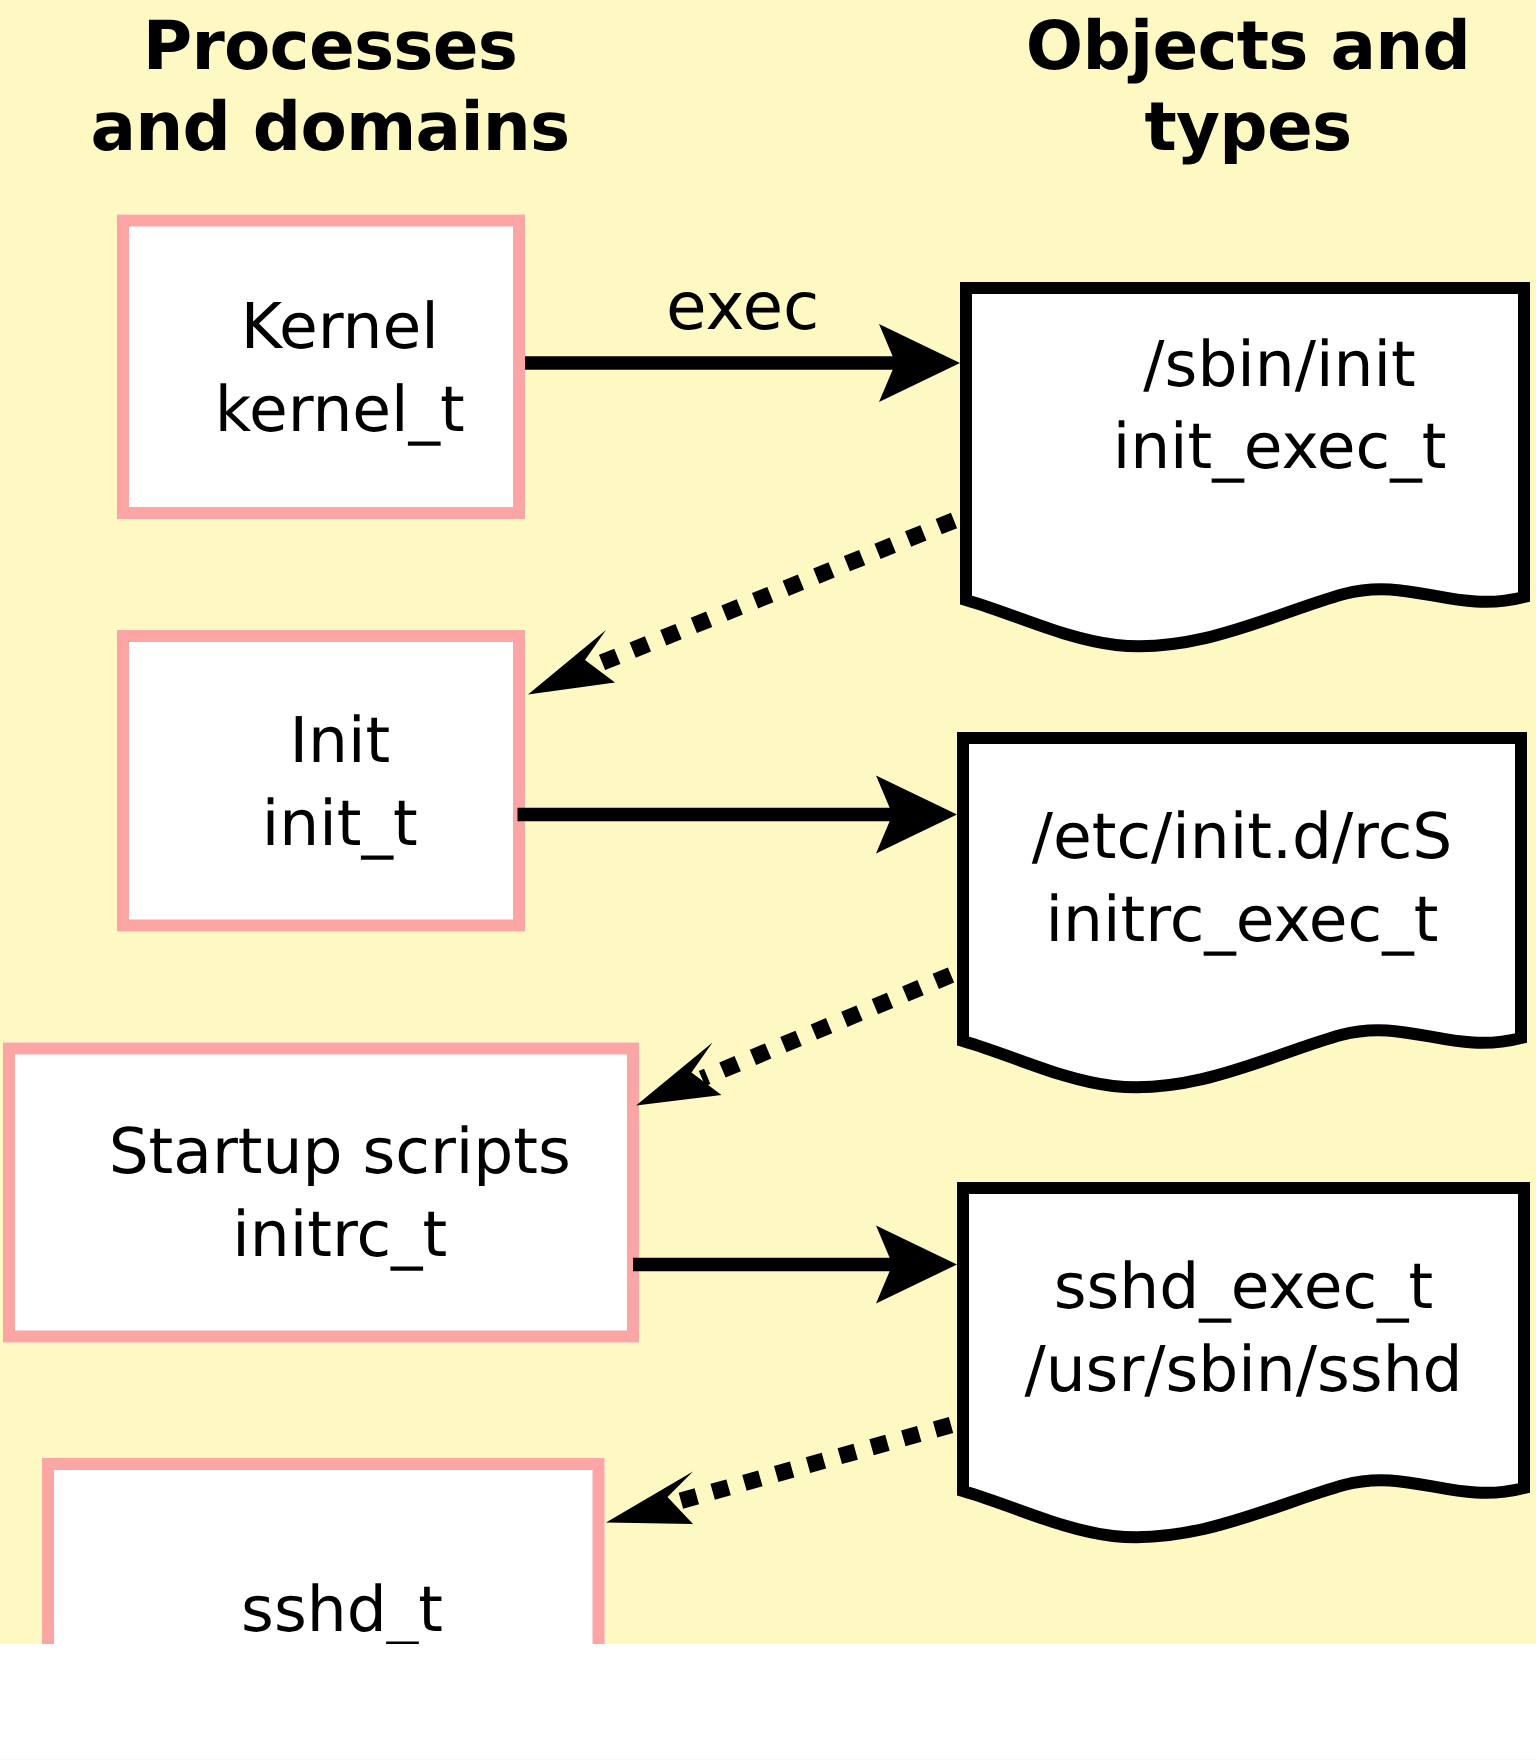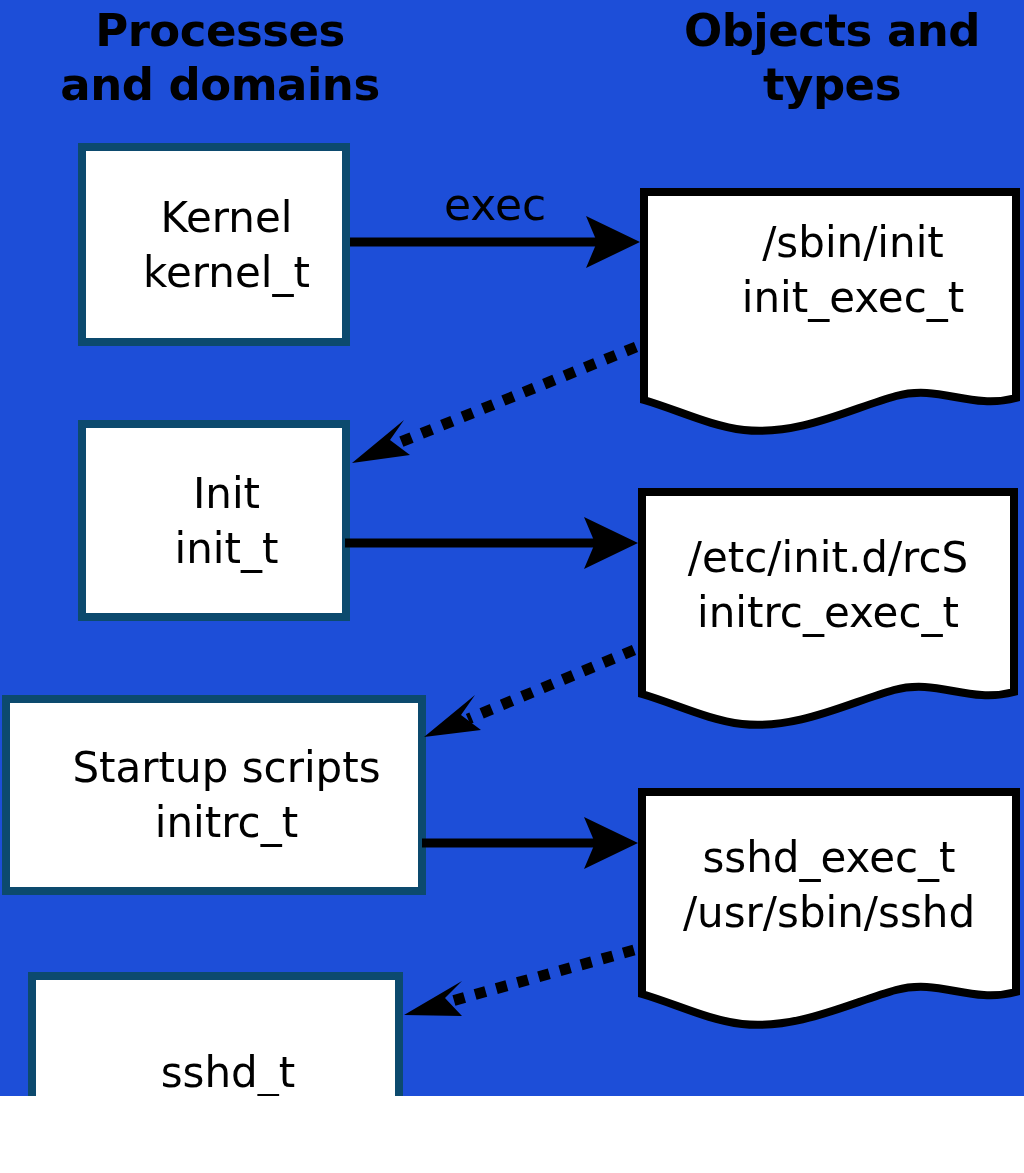--- a/index.html
+++ b/index.html
@@ -7,40 +7,40 @@
     padding: 0;
     background: #ffffff;
   }
   body {
     font-family: "DejaVu Sans", "Liberation Sans", sans-serif;
   }
   #canvas {
     position: relative;
     width: 1024px;
     height: 1096px;
-    background: #1d4ed8;
+    background: #fef9c3;
     overflow: hidden;
   }
   .col-title {
     position: absolute;
     font-weight: bold;
     font-size: 45px;
     line-height: 54px;
     text-align: center;
     color: #000000;
     letter-spacing: -0.5px;
     white-space: pre-line;
   }
   #title-left  { left: 30px;  top: 4px;  width: 380px; }
   #title-right { left: 640px; top: 4px;  width: 384px; }
 
   .proc-box {
     position: absolute;
     box-sizing: border-box;
-    border: 8px solid #0c4a6e;
+    border: 8px solid #fca5a5;
     background: #ffffff;
     display: flex;
     flex-direction: column;
     align-items: center;
     justify-content: center;
     color: #000000;
     padding-left: 25px;
   }
   .proc-box .line {
     font-size: 42px;

